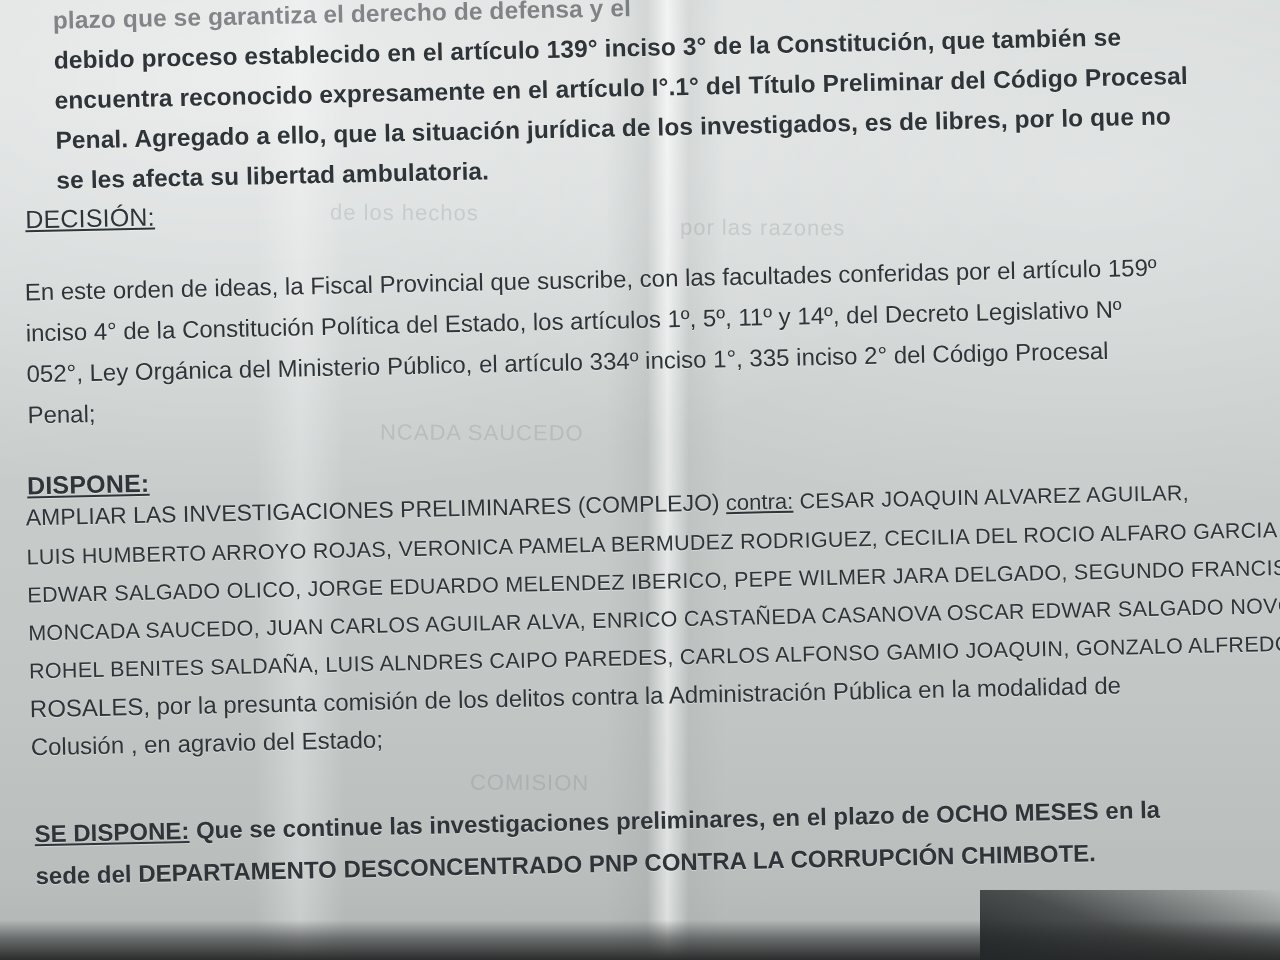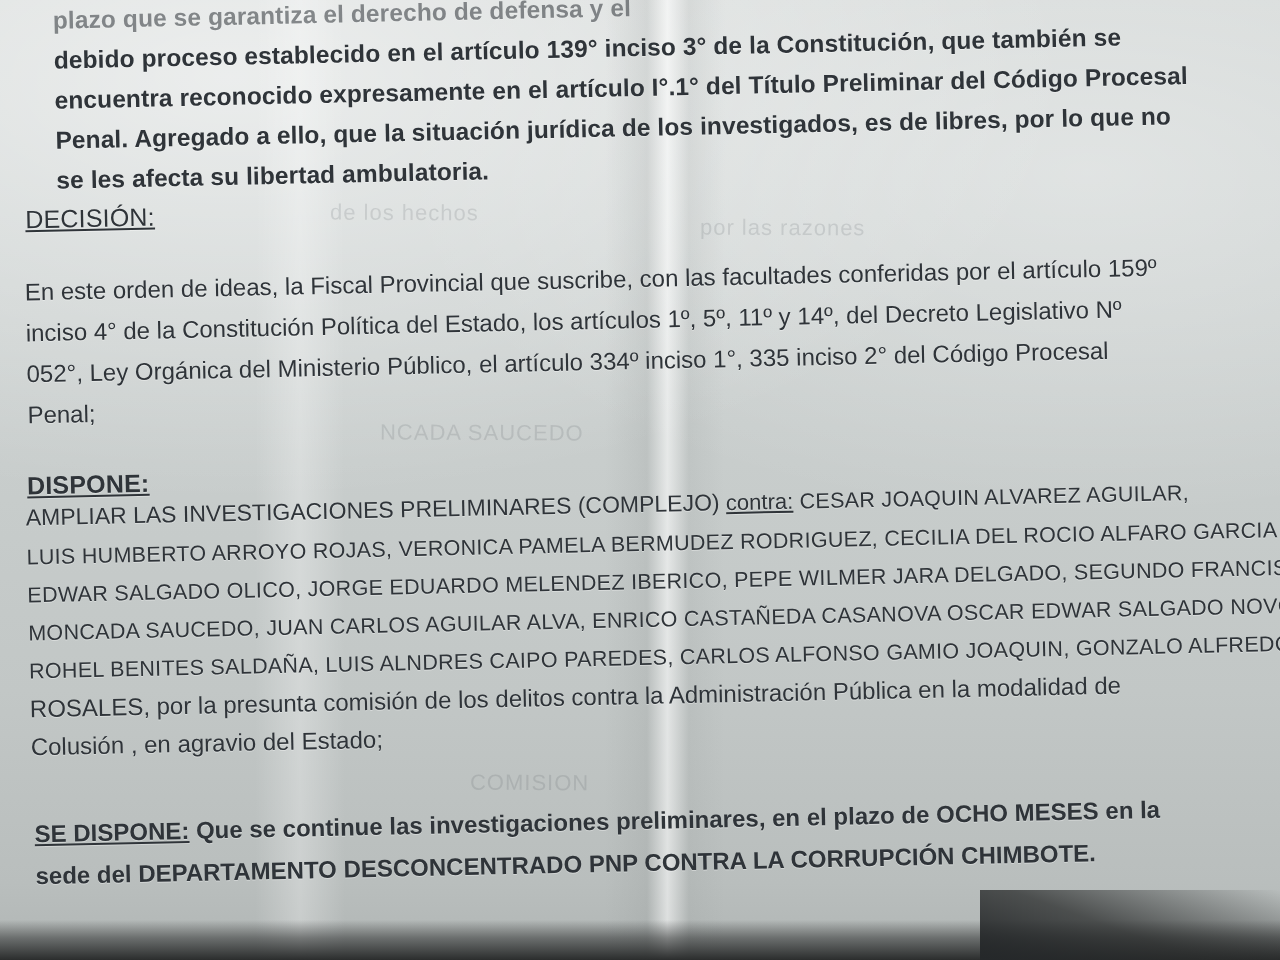--- a/index.html
+++ b/index.html
@@ -132,21 +132,21 @@
 </style>
 </head>
 <body>
 
 <div id="page">
   <div id="paper"></div>
   <div id="fold2"></div>
   <div id="fold"></div>
 
   <div class="ghost" style="left:330px; top:200px;">de los hechos</div>
-  <div class="ghost" style="left:700px; top:215px;">por las razones</div>
+  <div class="ghost" style="left:680px; top:215px;">por las razones</div>
   <div class="ghost" style="left:380px; top:420px;">NCADA  SAUCEDO</div>
   <div class="ghost" style="left:470px; top:770px;">COMISION</div>
 
   <div id="text-layer">
 
     <div class="blk" id="para-top">
       <div class="ln clip">plazo que se garantiza el derecho de defensa y el</div>
       <div class="ln">debido proceso establecido en el artículo 139° inciso 3° de la Constitución, que también se</div>
       <div class="ln">encuentra reconocido expresamente en el artículo I°.1° del Título Preliminar del Código Procesal</div>
       <div class="ln">Penal. Agregado a ello, que la situación jurídica de  los investigados, es de libres, por lo que no</div>

